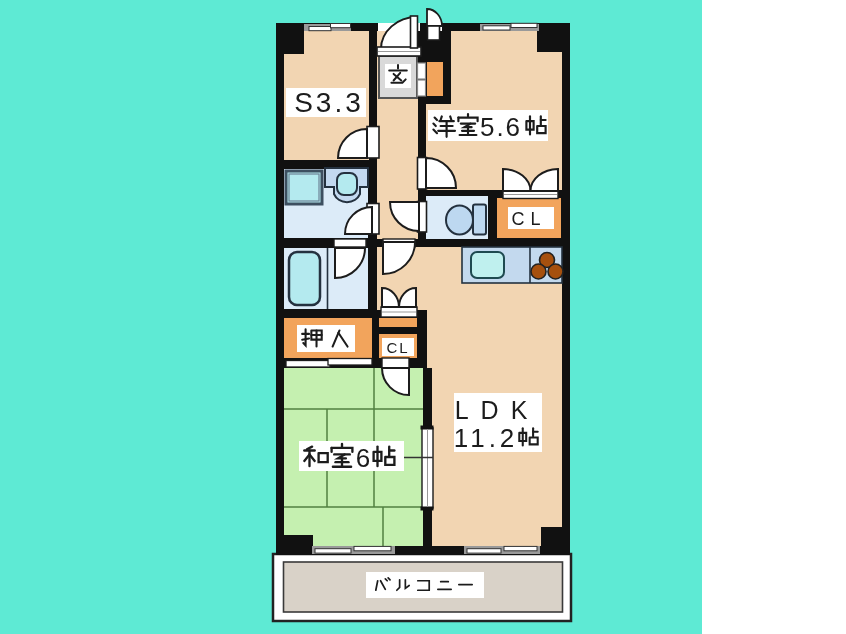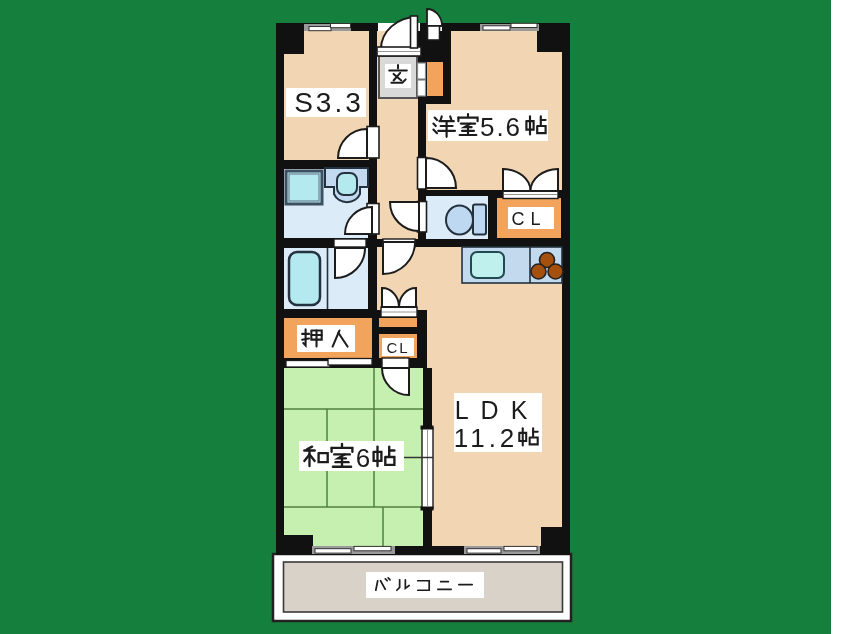--- a/index.html
+++ b/index.html
@@ -1,16 +1,16 @@
 <!DOCTYPE html>
 <html><head>
 <meta charset="utf-8">
 <style>
 html,body{margin:0;padding:0;background:#ffffff;}
-#wrap{position:relative;width:831px;height:634px;background:#15803d;overflow:hidden;}
+#wrap{position:relative;width:702px;height:634px;background:#5eead4;overflow:hidden;}
 svg{position:absolute;left:0;top:0;}
 .kj{stroke:#1c1c1c;stroke-width:1.8;fill:none;stroke-linecap:round;}
 text{font-family:"Liberation Sans",sans-serif;fill:#1c1c1c;}
 </style>
 </head>
 <body>
 <div id="wrap">
 <svg width="846" height="634" viewBox="0 0 846 634">
 
 <rect x="273" y="554" width="298" height="67" fill="#ffffff" stroke="#222222" stroke-width="2.5"></rect>

